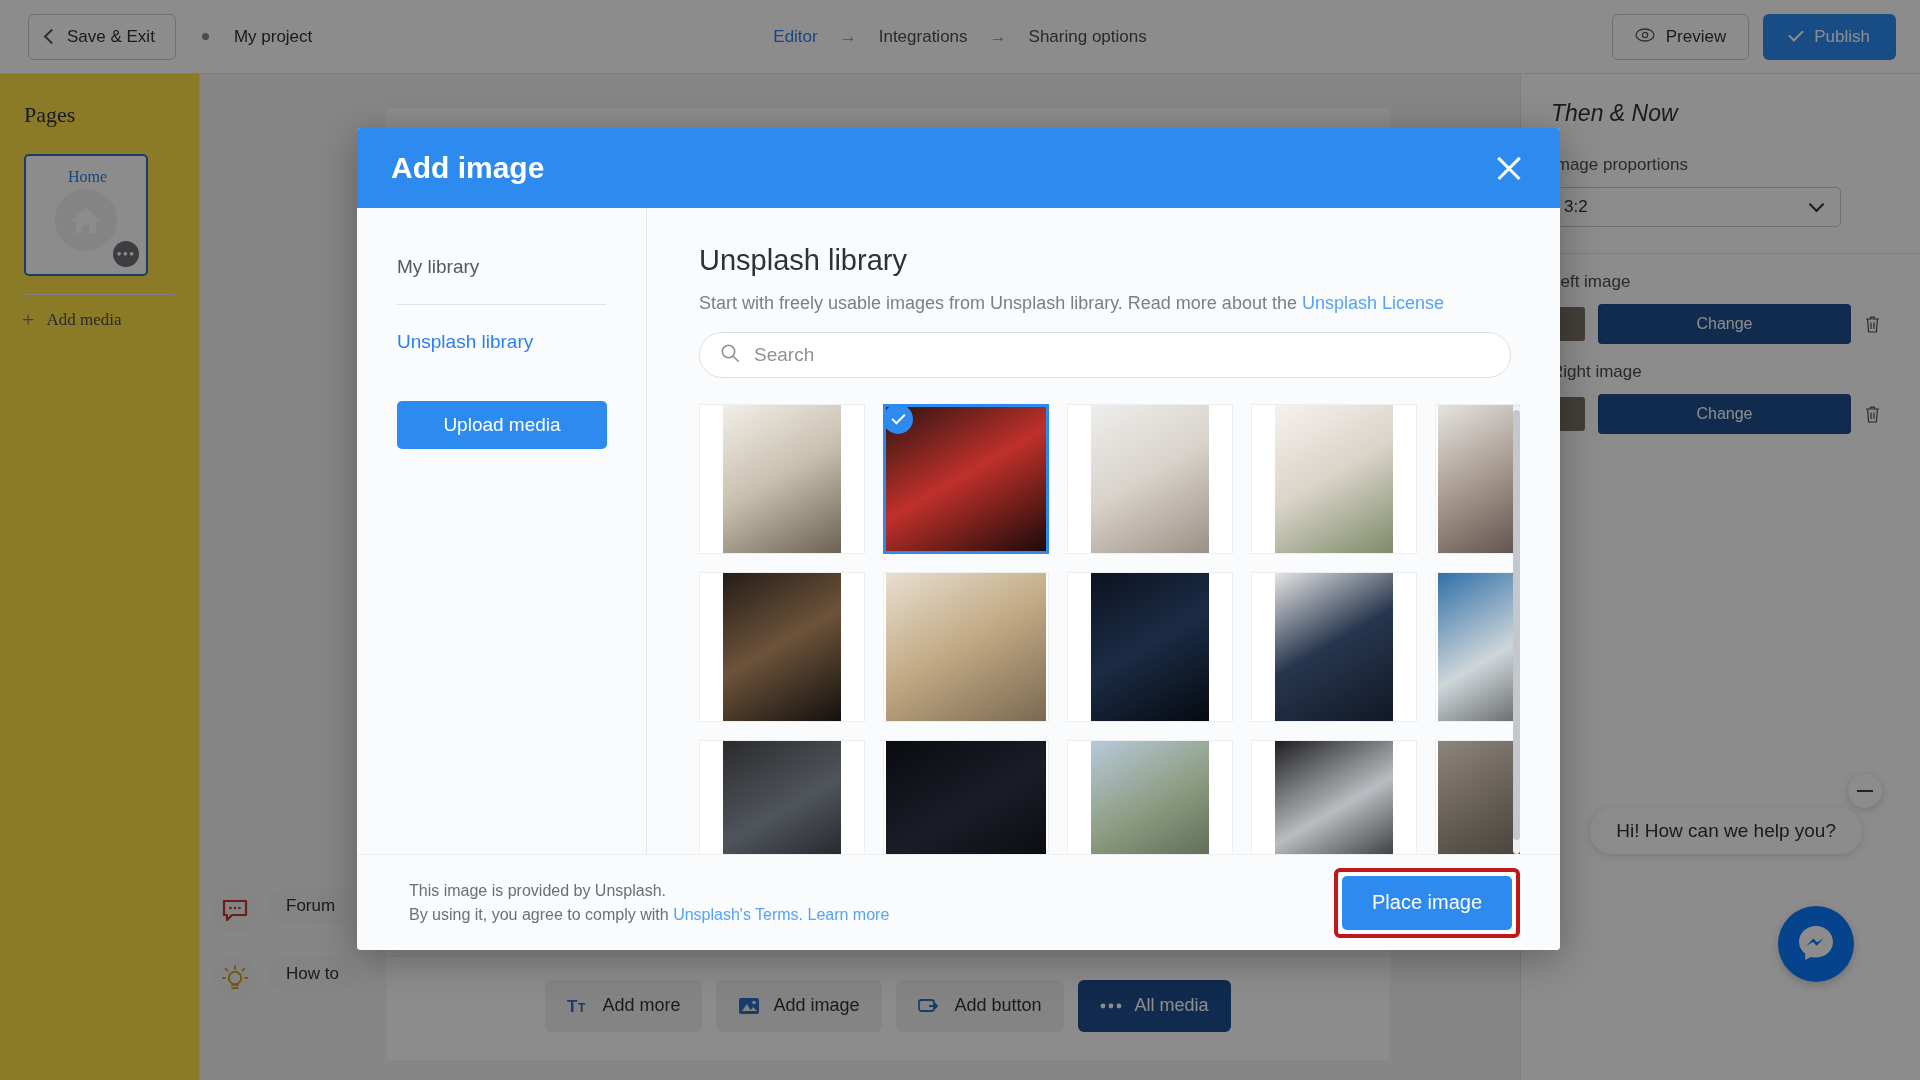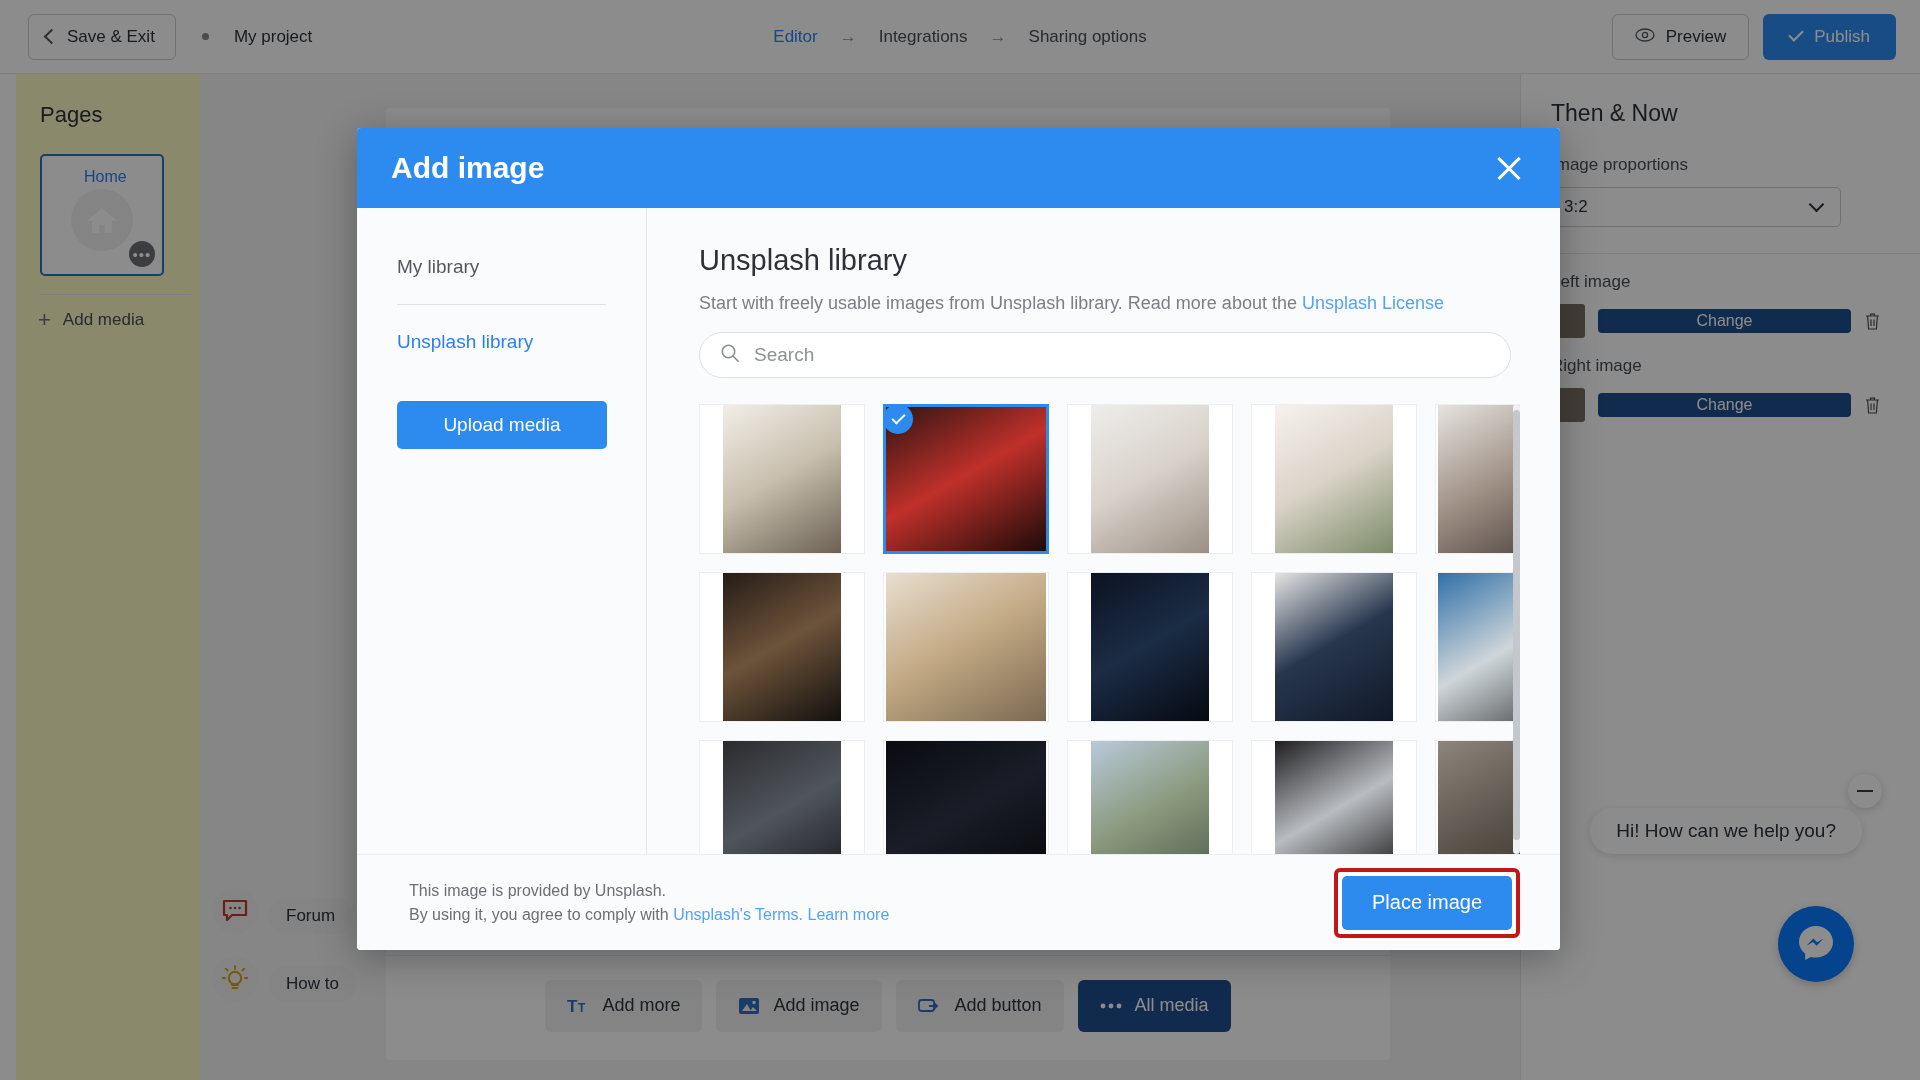--- a/index.html
+++ b/index.html
@@ -48,22 +48,22 @@
   }
   .btn-publish {
     height: 46px; padding: 0 26px; border: none; border-radius: 6px;
     background: #2d8bf0; display: flex; align-items: center; gap: 11px;
     font-size: 17px; color: #fff; cursor: pointer;
   }
   .check-mark { width: 14px; height: 8px; border-left: 2.2px solid #fff; border-bottom: 2.2px solid #fff; transform: rotate(-45deg); margin-top:-5px;}
 
   
   .pages-panel {
-    position: absolute; top: 74px; left: 16px; width: 200px; height: 1006px;
-    background: #fef9c3; border-right: 1px solid #e4e6e9;
+    position: absolute; top: 74px; left: 0; width: 200px; height: 1006px;
+    background: #fde047; border-right: 1px solid #e4e6e9; font-family: Liberation Serif, serif;
   }
   .pages-title { margin: 28px 0 0 24px; font-size: 22px; color: #2e3238; }
   .page-card {
     margin: 26px 0 0 24px; width: 124px; height: 122px;
     border: 2px solid #2d6fc0; border-radius: 5px; background: #fff;
     position: relative;
   }
   .page-card-label { position: absolute; top: 12px; left: 14px; font-size: 16px; color: #2d7ff0; margin-left: 28px; }
   .home-circle {
     position: absolute; left: 50%; top: 54%; transform: translate(-50%,-50%);
@@ -104,45 +104,45 @@
   }
   .tool-btn.primary { background: #1f4f8f; color: #fff; }
   .tool-ico { color: #2d6fc0; display: flex; align-items: center; }
   .tool-btn.primary .tool-ico { color: #ffffff; }
 
   
   .props {
     position: absolute; top: 74px; right: 0; width: 400px; height: 1006px;
     background: #fff; border-left: 1px solid #e4e6e9;
   }
-  .props-title { margin: 26px 0 0 30px; font-size: 23px; color: #2e3238; }
+  .props-title { margin: 26px 0 0 30px; font-size: 23px; color: #2e3238; font-style: italic; }
   .props-label { margin: 28px 0 0 30px; font-size: 17px; color: #4a4e54; }
   .select-box {
     margin: 12px 0 0 30px; width: 290px; height: 40px; border: 1px solid #c9ccd1;
     border-radius: 5px; display: flex; align-items: center; padding: 0 12px;
     font-size: 17px; color: #2e3238; justify-content: space-between; cursor: pointer;
   }
   .chev-down { width: 11px; height: 11px; border-right: 2.4px solid #2e3238; border-bottom: 2.4px solid #2e3238; transform: rotate(45deg); margin-right:6px; margin-top:-5px;}
   .props-sep { margin: 26px 0 0 0; height: 1px; background: #e4e6e9; }
   .img-row { margin: 12px 0 0 30px; display: flex; align-items: center; gap: 13px; width: 330px;}
   .thumb {
     width: 34px; height: 34px; border-radius: 3px;
     background: linear-gradient(170deg,#c9a884 0%,#a5apx 0%,#8d8476 40%,#56544e 75%,#3c3b38 100%);
     background-color:#7a7266; flex: none;
   }
   .btn-change {
-    flex: 1; height: 24px; border-radius: 4px; background: #1f4f8f; color: #fff;
+    flex: 1; height: 40px; border-radius: 4px; background: #1f4f8f; color: #fff;
     font-size: 16px; display: flex; align-items: center; justify-content: center;
     cursor: pointer;
   }
   .trash { color: #4a4e54; cursor: pointer; display:flex; align-items:center;}
 
   
   .help-stack { position: absolute; left: 212px; bottom: 56px; }
-  .help-row { display: flex; align-items: flex-end; gap: 10px; margin-bottom: 22px; }
+  .help-row { display: flex; align-items: flex-start; gap: 10px; margin-bottom: 22px; }
   .help-circle {
     width: 46px; height: 46px; border-radius: 50%; background: #f0f1f3;
     display: flex; align-items: center; justify-content: center;
   }
   .help-pill {
     height: 36px; padding: 0 18px; border-radius: 18px; background: #f0f1f3;
     display: flex; align-items: center; font-size: 17px; color: #2e3238;
   }
 
   

